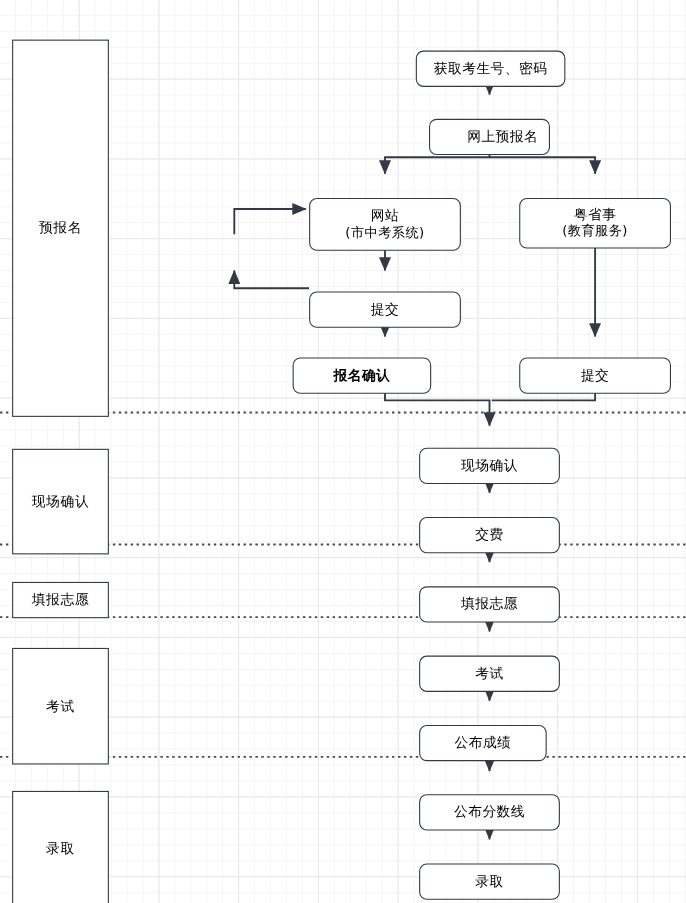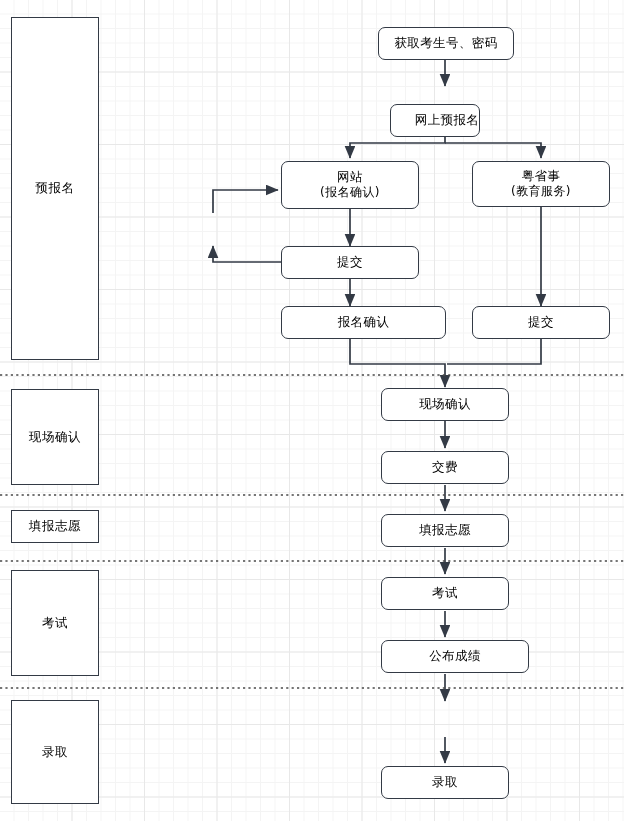--- a/index.html
+++ b/index.html
@@ -45,20 +45,21 @@
     display: flex;
     flex-direction: column;
     align-items: center;
     justify-content: center;
     color: #000000;
     font-size: 12.5px;
     line-height: 1.32;
     text-align: center;
     white-space: nowrap;
     letter-spacing: 0.4px;
+    margin-top: 19px;
   }
   .node.rounded {
     border-radius: 7px;
   }
   .node.square {
     border-radius: 0;
     border-width: 1.4px;
   }
   .node .sub {
     font-size: 12px;
@@ -139,40 +140,40 @@
   </div>
 
   <div class="node square stage-label" style="left:11px; top:700px; width:88px; height:104px;">
     <span>录取</span>
   </div>
 
   <div class="node rounded" style="left:378px; top:27px; width:136px; height:33px;">
     <span>获取考生号、密码</span>
   </div>
 
-  <div class="node rounded" style="left:390px; top:104px; width:90px; height:33px;padding-left:24px;">
+  <div class="node rounded" style="left:390px; top:89px; width:110px; height:33px;padding-left:24px;">
     <span>网上预报名</span>
   </div>
 
   <div class="node rounded" style="left:281px; top:161px; width:138px; height:48px;">
     <span>网站</span>
-    <span class="sub">(报名确认)</span>
+    <span class="sub">(市中考系统)</span>
   </div>
 
   <div class="node rounded" style="left:472px; top:161px; width:138px; height:46px;">
     <span>粤省事</span>
     <span class="sub">(教育服务)</span>
   </div>
 
 
   <div class="node rounded" style="left:281px; top:246px; width:138px; height:33px;">
     <span>提交</span>
   </div>
 
-  <div class="node rounded" style="left:281px; top:306px; width:165px; height:33px;">
+  <div class="node rounded" style="left:266px; top:306px; width:126px; height:33px;font-weight:bold;">
     <span>报名确认</span>
   </div>
 
   <div class="node rounded" style="left:472px; top:306px; width:138px; height:33px;">
     <span>提交</span>
   </div>
 
   <div class="node rounded" style="left:381px; top:388px; width:128px; height:33px;">
     <span>现场确认</span>
   </div>
@@ -182,22 +183,25 @@
   </div>
 
   <div class="node rounded" style="left:381px; top:514px; width:128px; height:33px;">
     <span>填报志愿</span>
   </div>
 
   <div class="node rounded" style="left:381px; top:577px; width:128px; height:33px;">
     <span>考试</span>
   </div>
 
-  <div class="node rounded" style="left:381px; top:640px; width:148px; height:33px;">
+  <div class="node rounded" style="left:381px; top:640px; width:116px; height:33px;">
     <span>公布成绩</span>
   </div>
 
+  <div class="node rounded" style="left:381px; top:703px; width:128px; height:33px;">
+    <span>公布分数线</span>
+  </div>
 
   <div class="node rounded" style="left:381px; top:766px; width:128px; height:33px;">
     <span>录取</span>
   </div>
 
 </div>
 
 </body></html>

